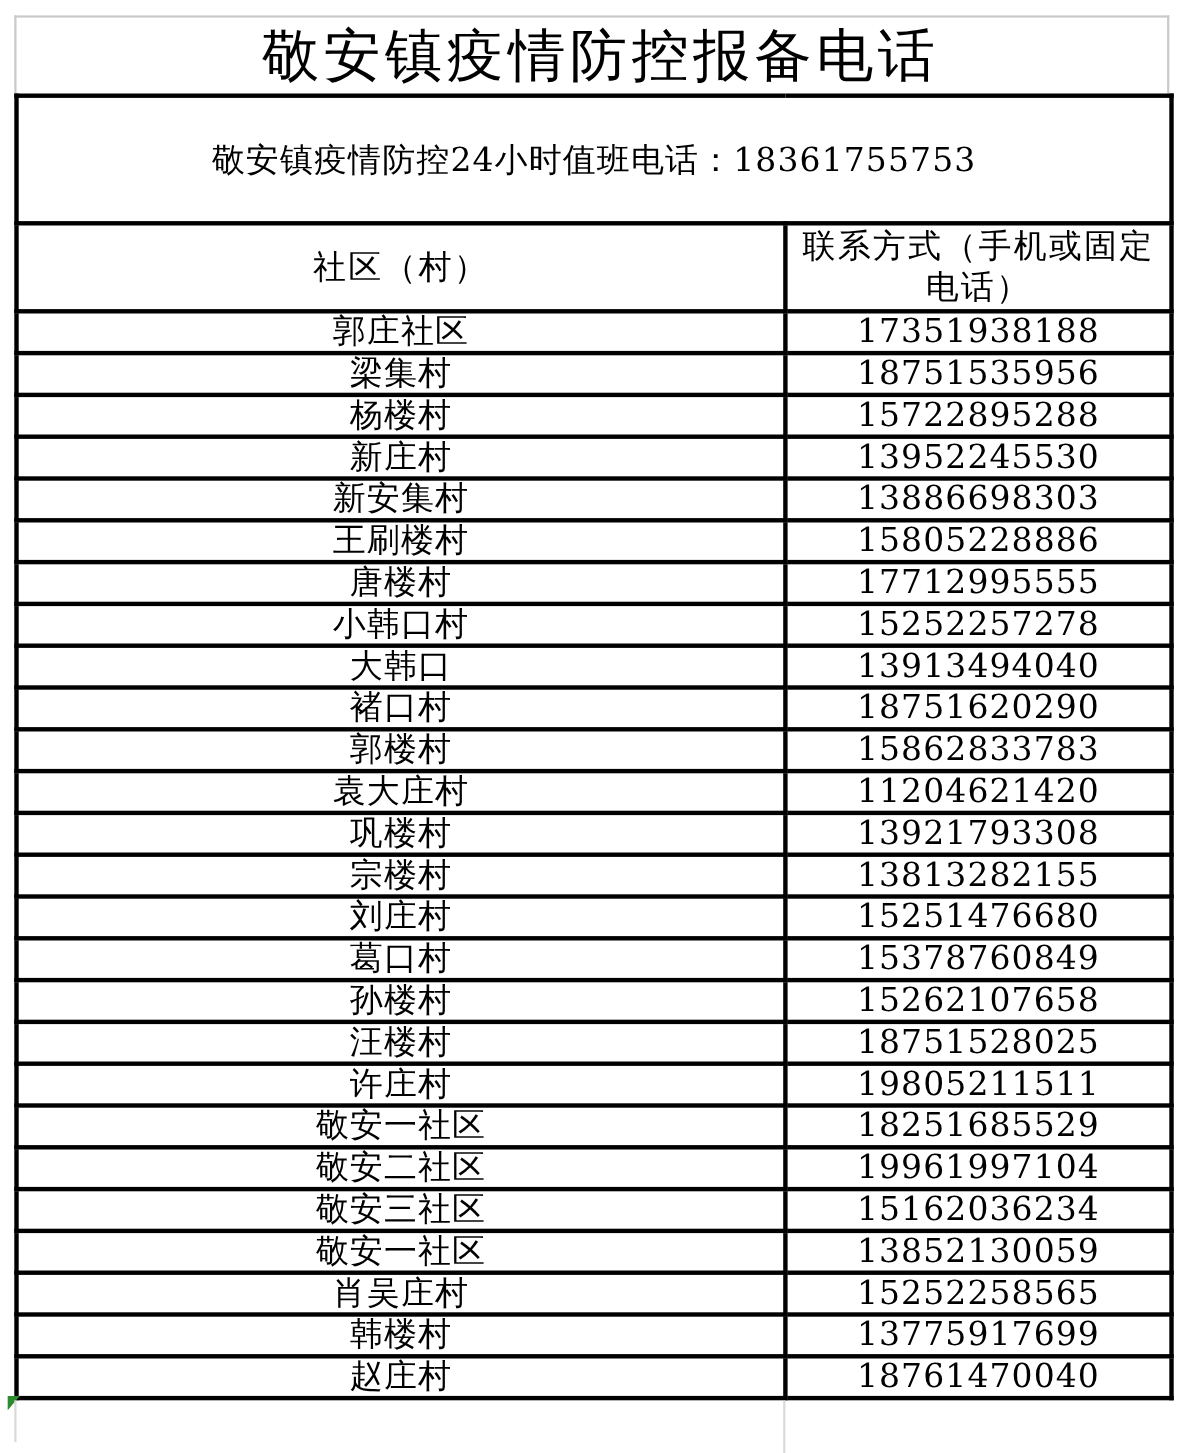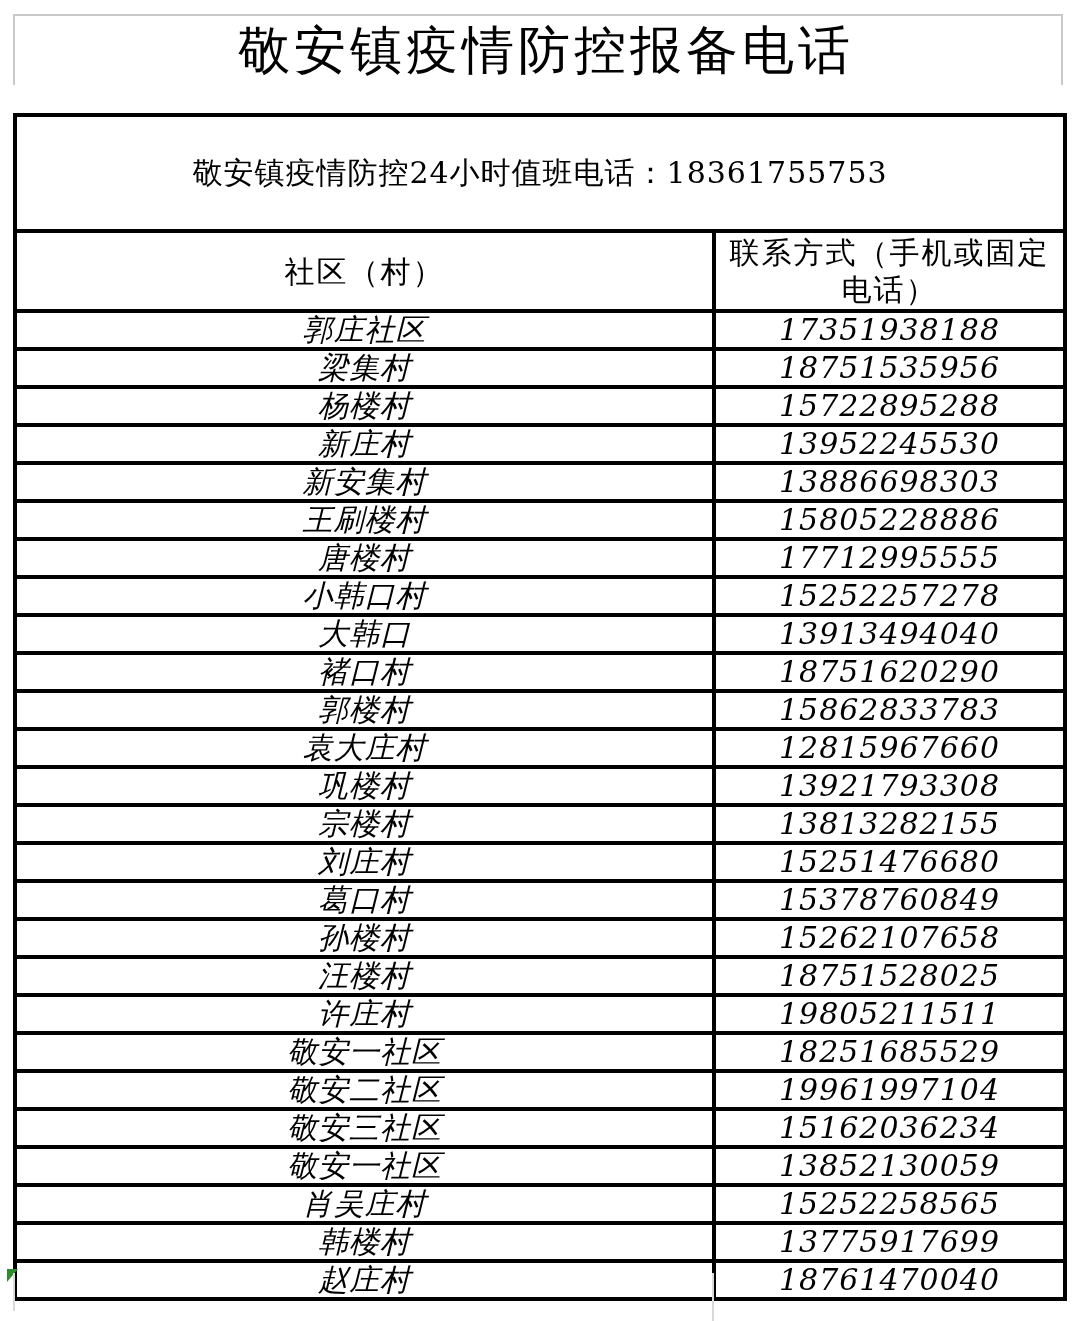--- a/index.html
+++ b/index.html
@@ -26,21 +26,20 @@
     justify-content: center;
     font-size: 52px;
     letter-spacing: 4px;
     white-space: nowrap;
     padding-left: 16px;
   }
   table.main {
     border-collapse: collapse;
     width: 1050px;
     table-layout: fixed;
-    margin-top: 28px;
   }
   table.main td {
     border: 4px solid #000000;
     text-align: center;
     font-size: 30px;
     padding: 0;
     overflow: hidden;
   }
   col.c1 { width: 699px; }
   col.c2 { width: 351px; }
@@ -56,21 +55,20 @@
     font-size: 30px;
     letter-spacing: 2px;
     line-height: 37px;
     vertical-align: middle;
   }
   tr.header-row td .hline { display: block; }
   tr.data-row td {
     height: 34px;
     line-height: 34px;
     letter-spacing: 1px;
-    font-style: italic;
   }
   
   .gridline {
     position: absolute;
     width: 2px;
     background: #d9d9d9;
   }
   .gridline-center { left: 712px; top: 1273px; height: 48px; }
   .gridline-left   { left: 13px;  top: 1273px; height: 38px; }
   
@@ -145,21 +143,21 @@
         <tr class="data-row">
           <td>褚口村</td>
           <td>18751620290</td>
         </tr>
         <tr class="data-row">
           <td>郭楼村</td>
           <td>15862833783</td>
         </tr>
         <tr class="data-row">
           <td>袁大庄村</td>
-          <td>12815967660</td>
+          <td>11204621420</td>
         </tr>
         <tr class="data-row">
           <td>巩楼村</td>
           <td>13921793308</td>
         </tr>
         <tr class="data-row">
           <td>宗楼村</td>
           <td>13813282155</td>
         </tr>
         <tr class="data-row">

